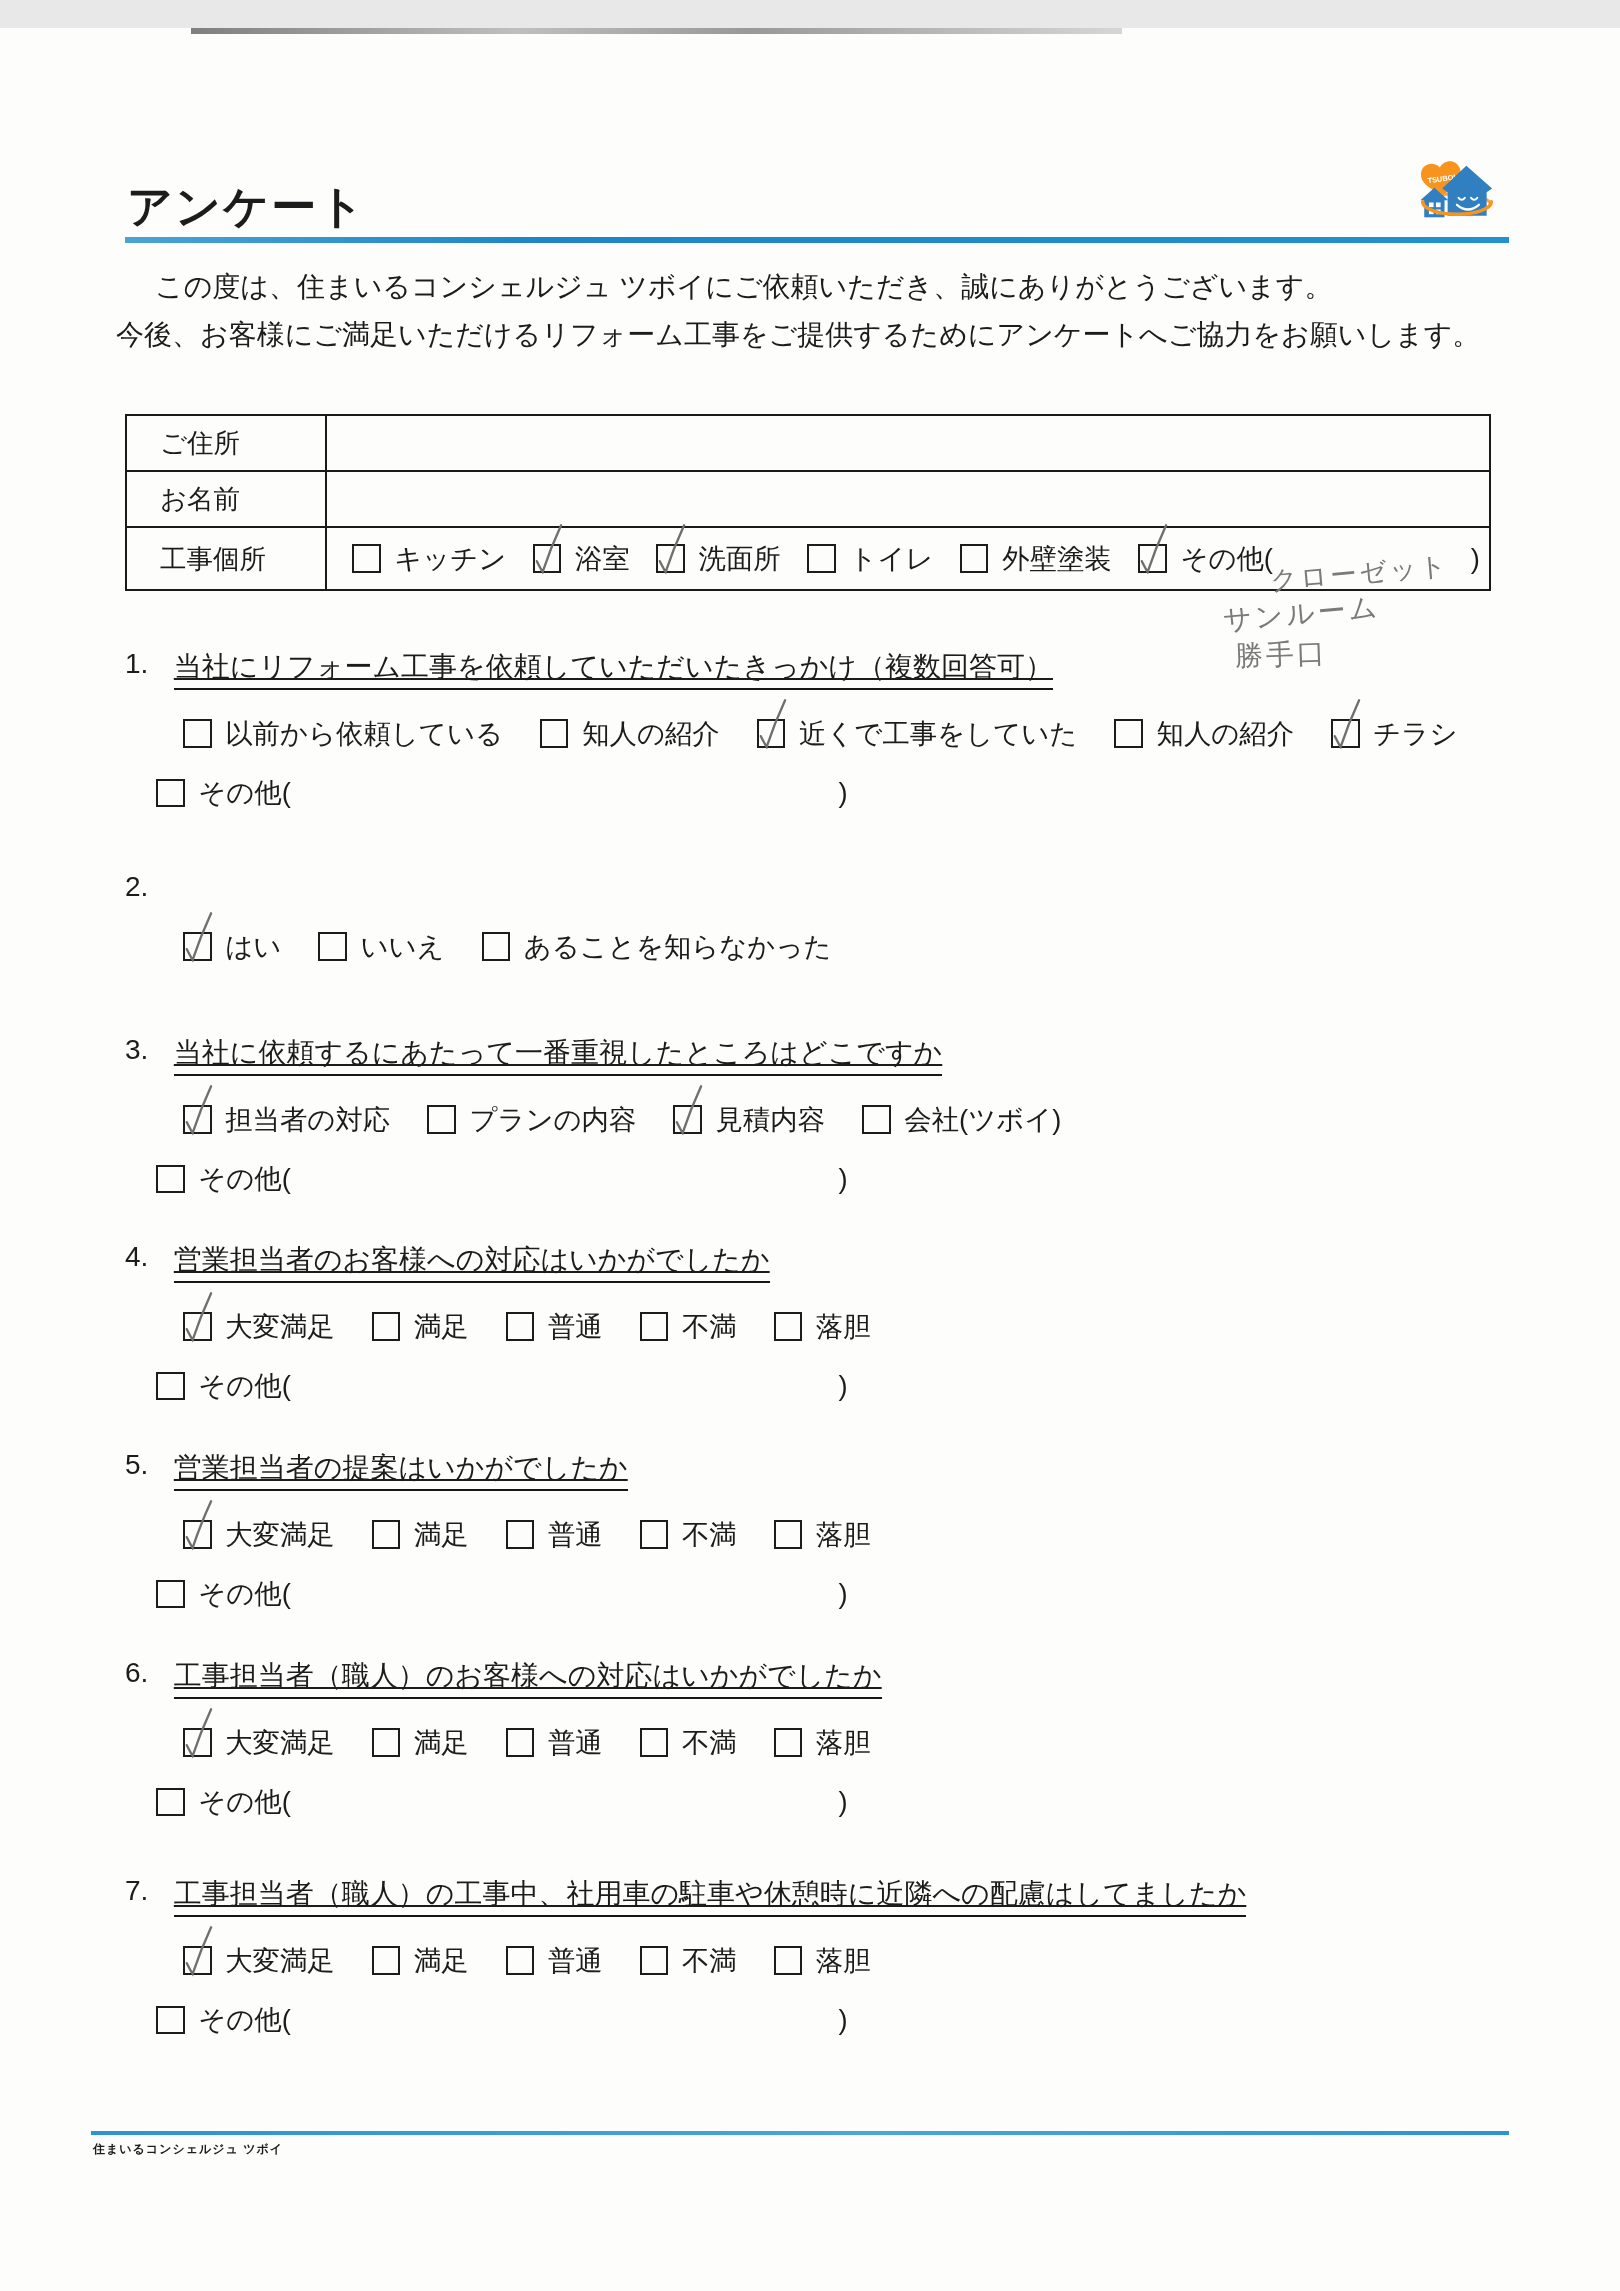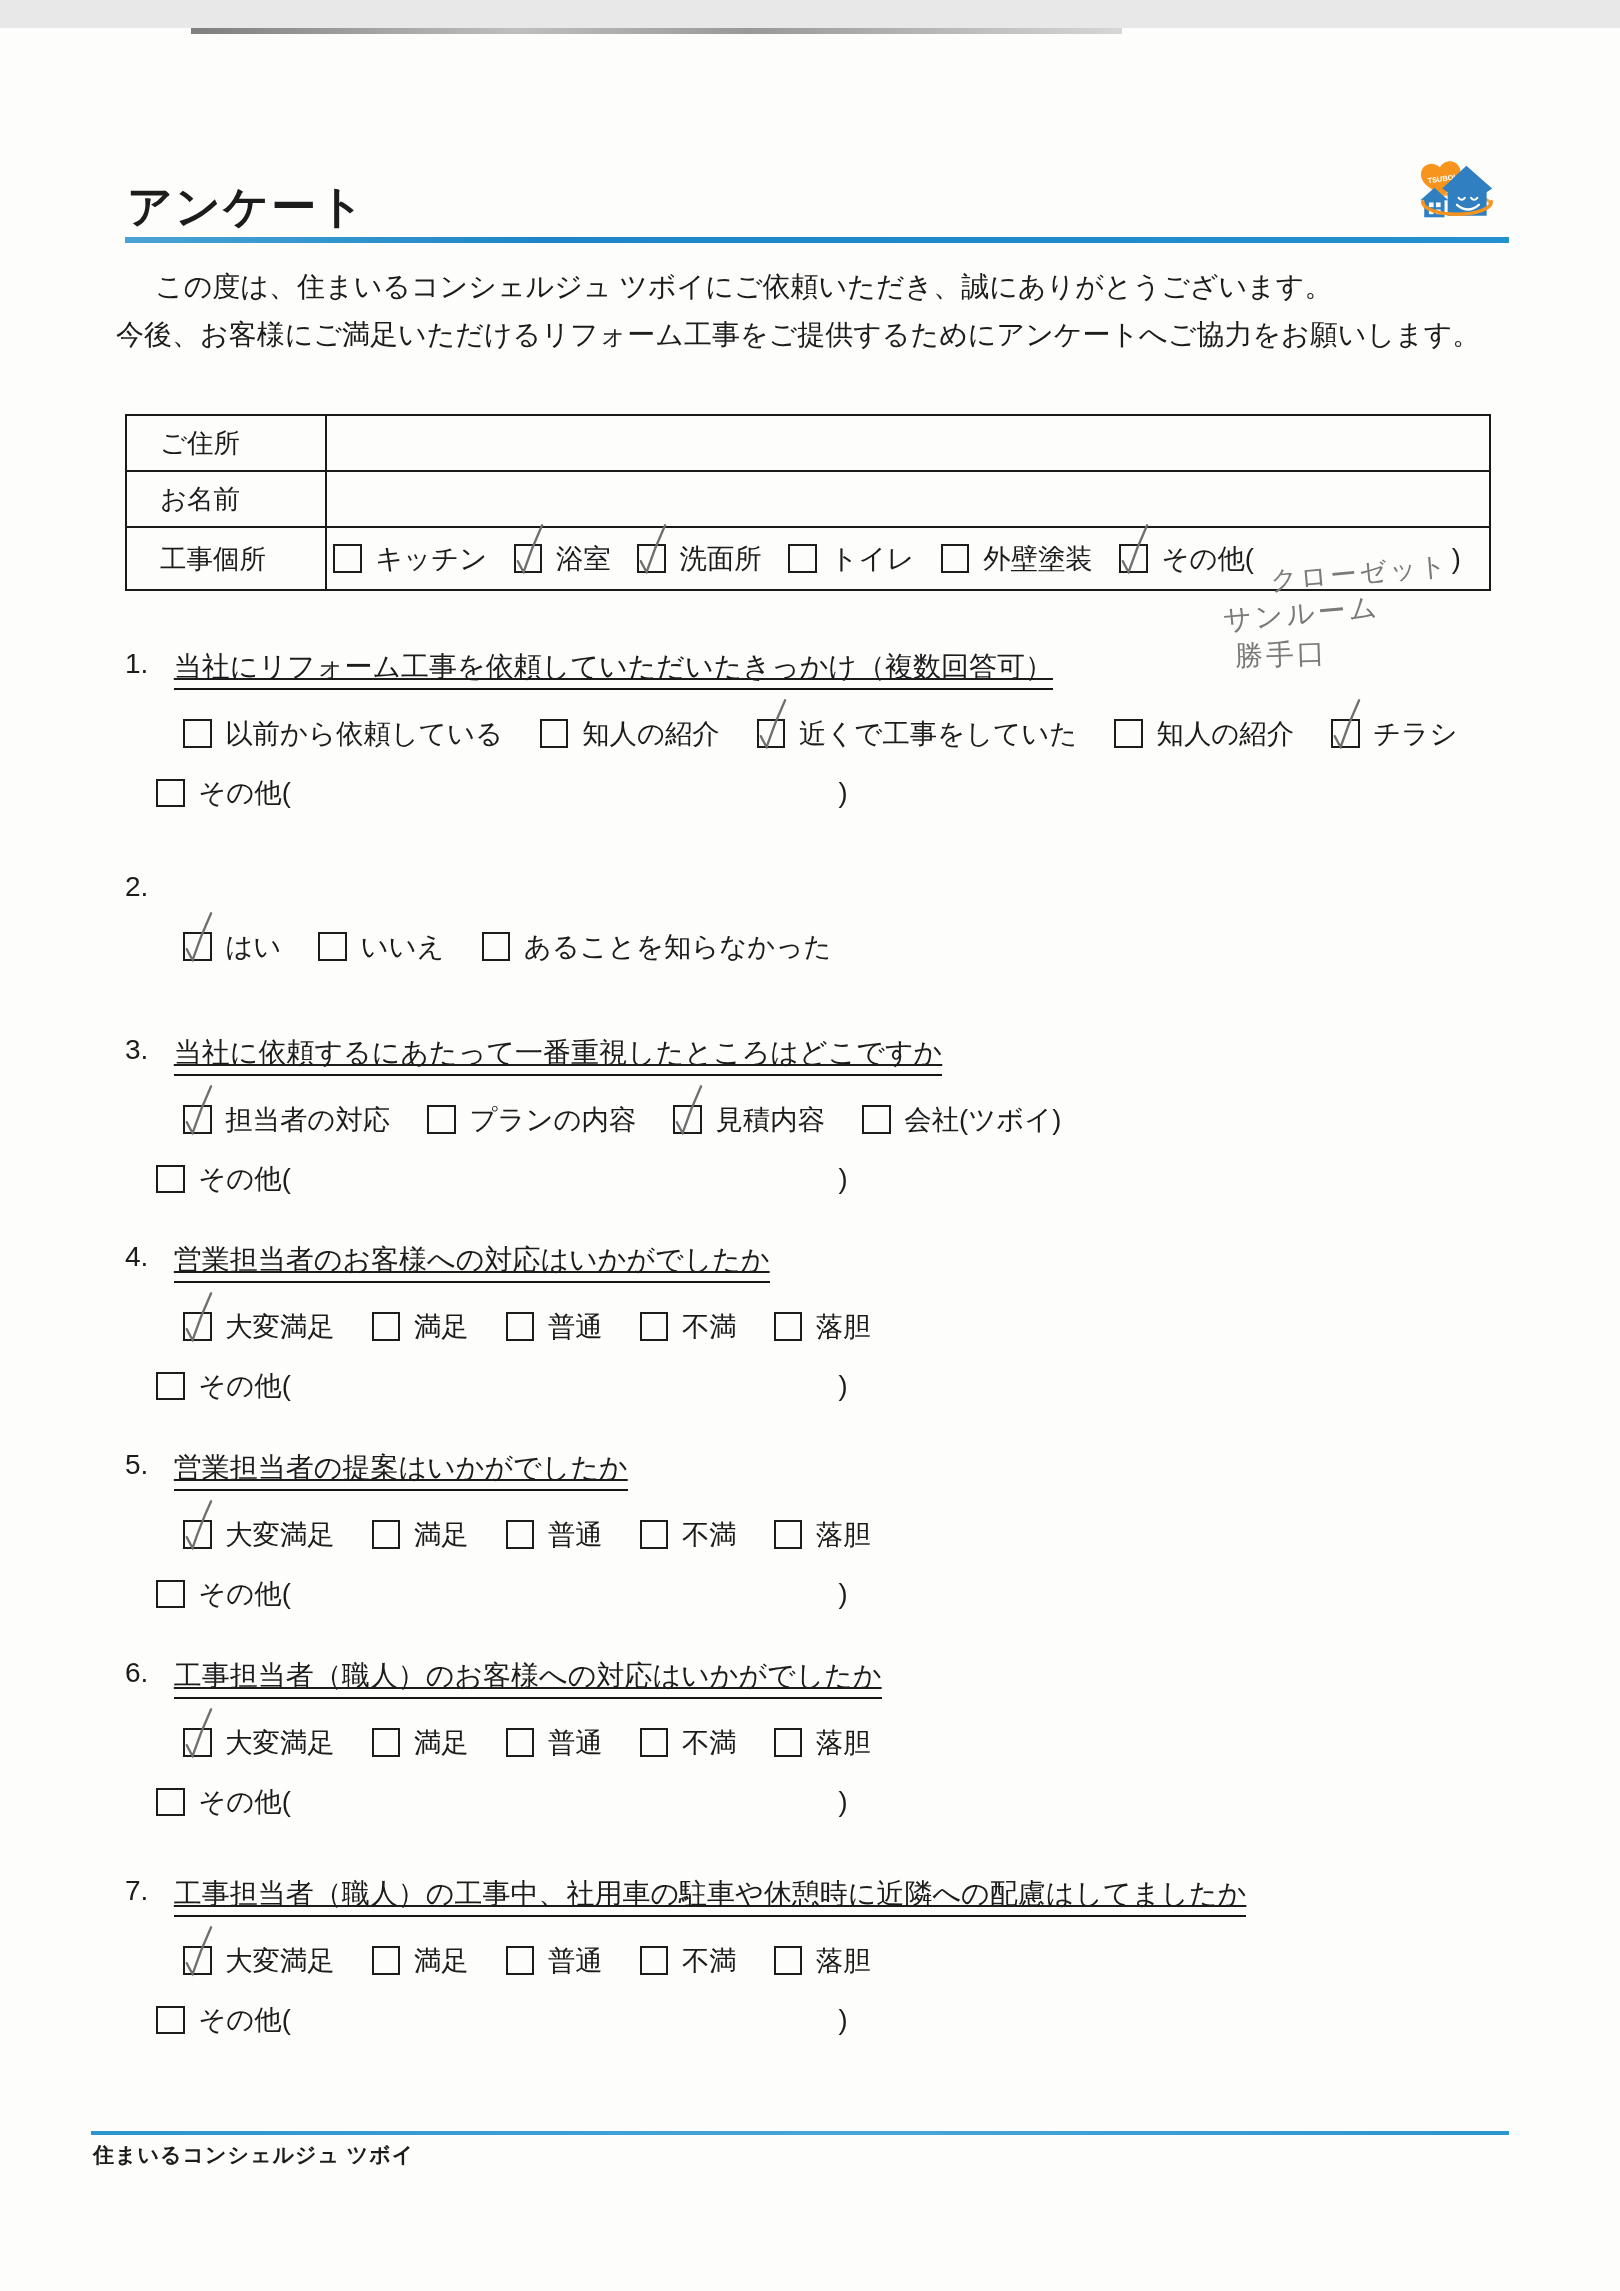--- a/index.html
+++ b/index.html
@@ -24,21 +24,21 @@
   .intro p{margin:0;}
   .intro p:first-child{text-indent:39px;}
   
   .info-table{position:absolute;left:125px;top:386px;width:1362px;border:2.9px solid #1a1a1a;}
   .it-row{display:flex;align-items:stretch;border-top:2.9px solid #1a1a1a;min-height:54px;}
   .it-row:first-child{border-top:none;}
   .it-label{width:165px;flex:none;display:flex;align-items:center;padding-left:33px;
     border-right:2.9px solid #1a1a1a;font-size:26.5px;font-weight:500;}
   .it-value{flex:1;display:flex;align-items:center;font-size:26.5px;padding-left:19.6px;}
   .work-row{min-height:61px;}
-  .work-opts{display:flex;align-items:center;gap:26.5px;padding-left:6px;white-space:nowrap;}
+  .work-opts{display:flex;align-items:center;gap:26.5px;padding-left:25px;white-space:nowrap;}
   
   .cb{position:relative;display:inline-block;width:24.5px;height:24.5px;border:2.9px solid #1c1c1c;flex:none;background:transparent;}
   .check{position:absolute;left:-3.9px;bottom:-6.9px;width:33px;height:57px;overflow:visible;}
   .opt{display:inline-flex;align-items:center;gap:13.7px;font-weight:500;}
   .opt-label{font-size:27.4px;}
   .tbl-close{margin-left:184px;font-size:27.4px;}
   
   .question{position:absolute;left:125px;white-space:nowrap;}
   .q-title-row{display:flex;gap:11.8px;font-size:28px;font-weight:500;align-items:flex-start;}
   .q-num{flex:none;width:37px;}
@@ -47,21 +47,21 @@
   .q-other{display:flex;align-items:center;gap:13.7px;margin-left:31px;margin-top:23.5px;font-size:27.4px;font-weight:500;}
   .q-close{margin-left:534px;}
   
   .hand{position:absolute;color:#7a7a7a;font-size:28px;letter-spacing:2.9px;font-weight:400;}
   .hand-other{left:1270px;top:527px;transform:rotate(-5deg);font-size:26.5px;}
   .hand-note-0{left:1223px;top:567px;transform:rotate(-5deg);}
   .hand-note-1{left:1235px;top:608px;transform:rotate(-2deg);}
   
   .footer-rule{position:absolute;left:91px;top:2103px;width:1418px;height:3.9px;
     background:linear-gradient(90deg,#2a95cf,#49a6d8 55%,#2a95cf);}
-  .footer-text{position:absolute;left:93px;top:2113px;font-size:21px;font-weight:bold;letter-spacing:1px;}
+  .footer-text{position:absolute;left:93px;top:2113px;font-size:12px;font-weight:bold;letter-spacing:1px;}
 </style>
 </head>
 <body>
 
 <div class="page">
 
   <div class="scan-streak"></div>
 
   <div class="page-title">アンケート</div>
   <div class="title-rule"></div>

